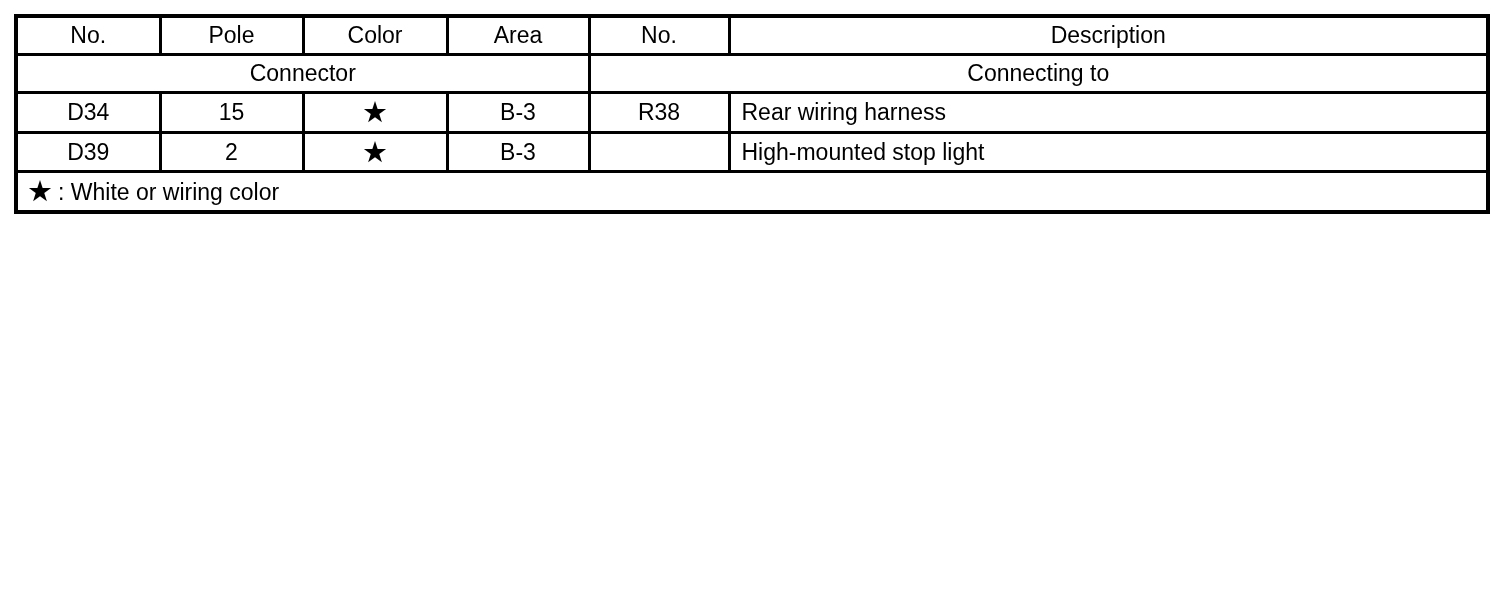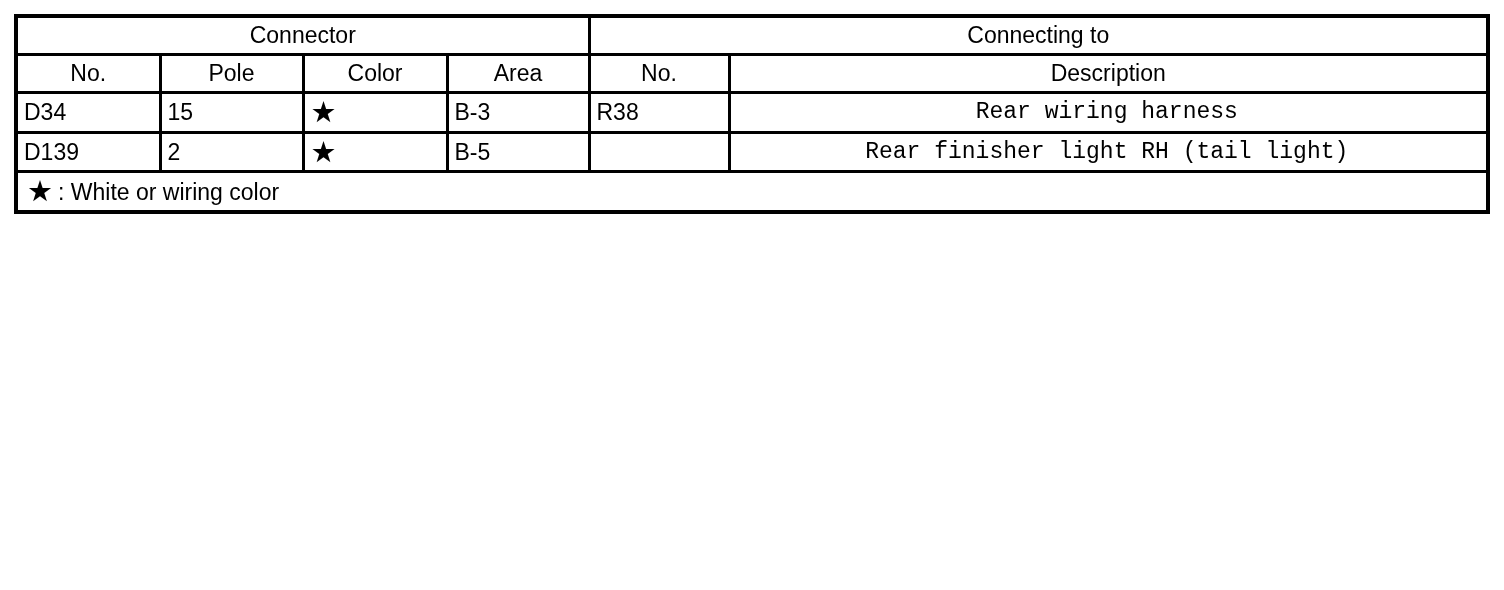--- a/index.html
+++ b/index.html
@@ -26,22 +26,22 @@
     font-weight: 400;
     line-height: 1.25;
     padding: 3px 6px;
     vertical-align: middle;
     white-space: normal;
   }
   thead tr { height: 38px; }
   tbody tr { height: 38px; }
   tfoot tr { height: 40px; }
   th { text-align: center; }
-  td.c { }
-  td.desc { text-align: center; padding-left: 11px; padding-right: 14px; font-family: Liberation Mono, monospace; }
+  td.c { text-align: center; }
+  td.desc { text-align: left; padding-left: 11px; padding-right: 14px; }
   .star {
     font-size: 29px;
     line-height: 1;
     display: inline-block;
     transform: translateY(1px);
   }
   td.footnote {
     text-align: left;
     padding-left: 9px;
   }
@@ -55,59 +55,59 @@
     <colgroup>
       <col style="width:144px">
       <col style="width:143px">
       <col style="width:144px">
       <col style="width:142px">
       <col style="width:140px">
       <col>
     </colgroup>
     <thead>
       <tr>
-        <th colspan="4">Connector</th>
-        <th colspan="2">Connecting to</th>
-      </tr>
-      <tr>
         <th>No.</th>
         <th>Pole</th>
         <th>Color</th>
         <th>Area</th>
         <th>No.</th>
         <th>Description</th>
+      </tr>
+      <tr>
+        <th colspan="4">Connector</th>
+        <th colspan="2">Connecting to</th>
       </tr>
     </thead>
     <tbody>
     <tr>
       <td class="c">D34</td>
       <td class="c">15</td>
       <td class="c"><span class="star">★</span></td>
       <td class="c">B-3</td>
       <td class="c">R38</td>
       <td class="desc">Rear wiring harness</td>
     </tr>
 
+    <tr>
+      <td class="c">D39</td>
+      <td class="c">2</td>
+      <td class="c"><span class="star">★</span></td>
+      <td class="c">B-3</td>
+      <td class="c"></td>
+      <td class="desc">High-mounted stop light</td>
+    </tr>
 
 
 
 
 
 
 
 
 
-    <tr>
-      <td class="c">D139</td>
-      <td class="c">2</td>
-      <td class="c"><span class="star">★</span></td>
-      <td class="c">B-5</td>
-      <td class="c"></td>
-      <td class="desc">Rear finisher light RH (tail light)</td>
-    </tr>
   </tbody>
     <tfoot>
       <tr>
         <td colspan="6" class="footnote">
           <span class="star">★</span><span>: White or wiring color</span>
         </td>
       </tr>
     </tfoot>
   </table>
 

